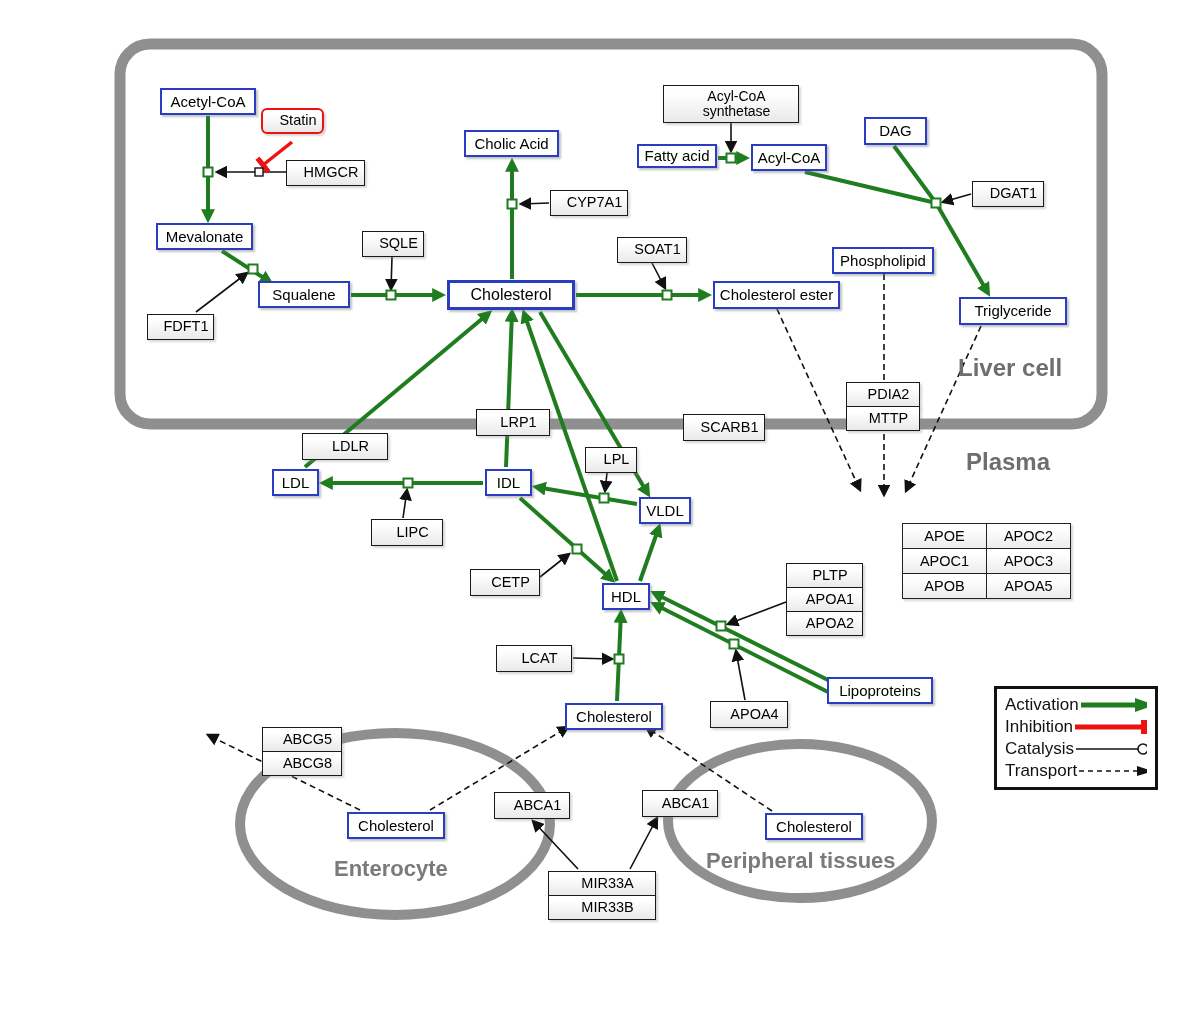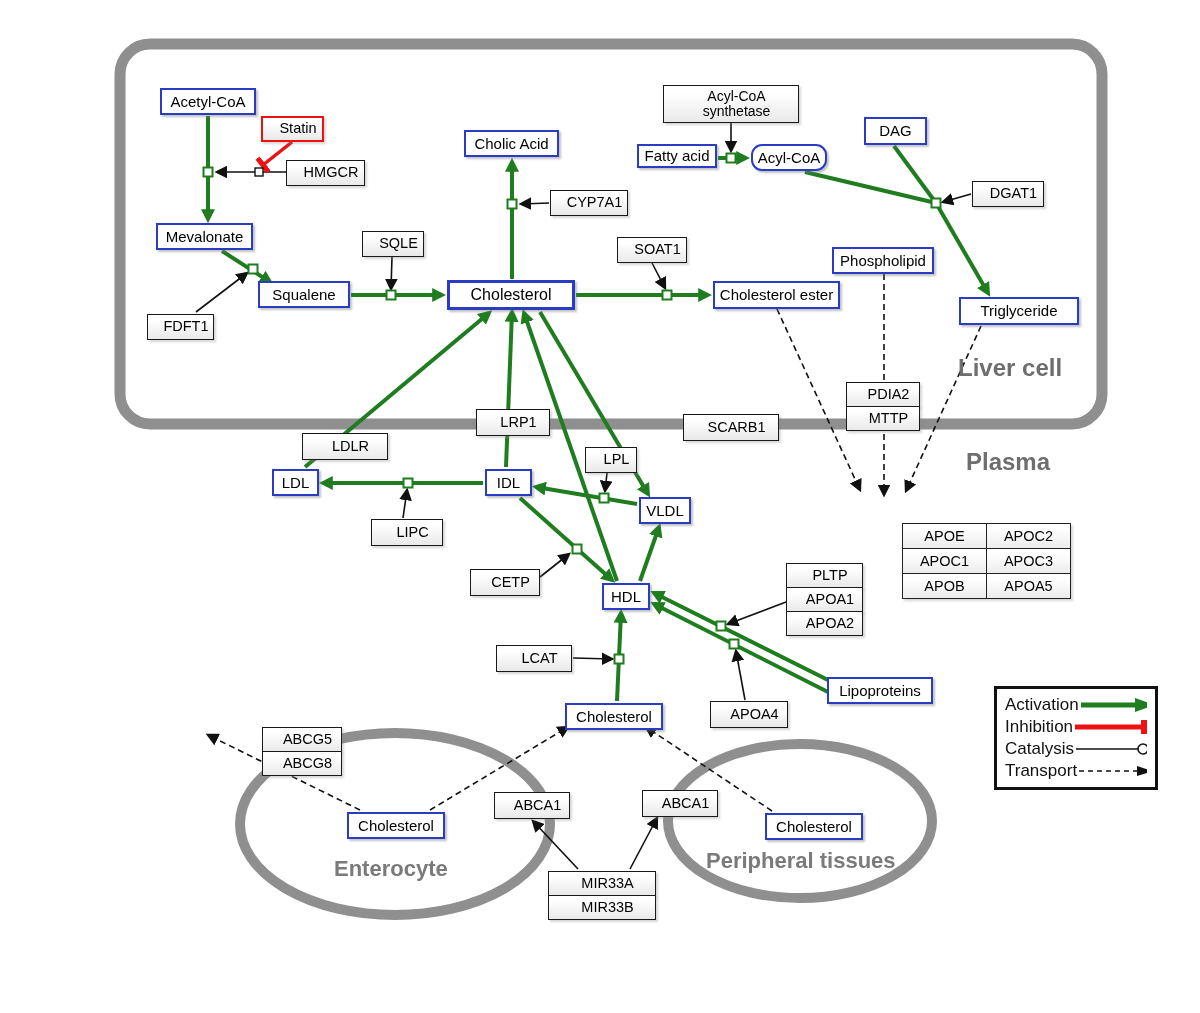--- a/index.html
+++ b/index.html
@@ -127,46 +127,46 @@
 <div class="comp-label lbl-mid" style="left:334px;top:856px;">Enterocyte</div>
 <div class="comp-label lbl-mid" style="left:706px;top:848px;">Peripheral tissues</div>
 
 <div class="box met" style="left:160px;top:88px;width:96px;height:27px;">Acetyl-CoA</div>
 <div class="box met" style="left:156px;top:223px;width:97px;height:27px;">Mevalonate</div>
 <div class="box met" style="left:258px;top:281px;width:92px;height:27px;">Squalene</div>
 <div class="box met" style="left:464px;top:130px;width:95px;height:27px;">Cholic Acid</div>
 <div class="box met major" style="left:447px;top:280px;width:128px;height:30px;">Cholesterol</div>
 <div class="box met" style="left:713px;top:281px;width:127px;height:28px;">Cholesterol ester</div>
 <div class="box met" style="left:637px;top:144px;width:80px;height:24px;">Fatty acid</div>
-<div class="box met" style="left:751px;top:144px;width:76px;height:27px;border-radius:11px;">Acyl-CoA</div>
+<div class="box met" style="left:751px;top:144px;width:76px;height:27px;">Acyl-CoA</div>
 <div class="box met" style="left:864px;top:117px;width:63px;height:28px;">DAG</div>
 <div class="box met" style="left:832px;top:247px;width:102px;height:27px;">Phospholipid</div>
-<div class="box met" style="left:959px;top:297px;width:120px;height:28px;">Triglyceride</div>
+<div class="box met" style="left:959px;top:297px;width:108px;height:28px;">Triglyceride</div>
 <div class="box met" style="left:272px;top:469px;width:47px;height:27px;">LDL</div>
 <div class="box met" style="left:485px;top:469px;width:47px;height:27px;">IDL</div>
 <div class="box met" style="left:639px;top:497px;width:52px;height:27px;">VLDL</div>
 <div class="box met" style="left:602px;top:583px;width:48px;height:27px;">HDL</div>
 <div class="box met" style="left:565px;top:703px;width:98px;height:27px;">Cholesterol</div>
 <div class="box met" style="left:347px;top:812px;width:98px;height:27px;">Cholesterol</div>
 <div class="box met" style="left:765px;top:813px;width:98px;height:27px;">Cholesterol</div>
 <div class="box met" style="left:827px;top:677px;width:106px;height:27px;">Lipoproteins</div>
 
-<div class="box enz statin" style="left:261px;top:116px;width:63px;height:26px;">Statin</div>
+<div class="box enz statin" style="left:261px;top:108px;width:63px;height:26px;border-radius:6px;">Statin</div>
 <div class="box enz" style="left:286px;top:160px;width:79px;height:26px;">HMGCR</div>
 <div class="box enz" style="left:362px;top:231px;width:62px;height:26px;">SQLE</div>
 <div class="box enz" style="left:147px;top:314px;width:67px;height:26px;">FDFT1</div>
 <div class="box enz" style="left:550px;top:190px;width:78px;height:26px;">CYP7A1</div>
 <div class="box enz" style="left:617px;top:237px;width:70px;height:26px;">SOAT1</div>
 <div class="box enz" style="left:663px;top:85px;width:136px;height:38px;font-size:14px;">Acyl-CoA synthetase</div>
 <div class="box enz" style="left:972px;top:181px;width:72px;height:26px;">DGAT1</div>
 <div class="box enz" style="left:846px;top:382px;width:74px;height:25px;">PDIA2</div>
 <div class="box enz" style="left:846px;top:406px;width:74px;height:25px;">MTTP</div>
 <div class="box enz" style="left:302px;top:409px;width:86px;height:27px;margin-top:24px;">LDLR</div>
 <div class="box enz" style="left:476px;top:409px;width:74px;height:27px;">LRP1</div>
-<div class="box enz" style="left:683px;top:414px;width:96px;height:27px;">SCARB1</div>
+<div class="box enz" style="left:683px;top:414px;width:82px;height:27px;">SCARB1</div>
 <div class="box enz" style="left:585px;top:447px;width:52px;height:26px;">LPL</div>
 <div class="box enz" style="left:371px;top:519px;width:72px;height:27px;">LIPC</div>
 <div class="box enz" style="left:470px;top:569px;width:70px;height:27px;">CETP</div>
 <div class="box enz" style="left:496px;top:645px;width:76px;height:27px;">LCAT</div>
 <div class="box enz" style="left:786px;top:563px;width:77px;height:25px;">PLTP</div>
 <div class="box enz" style="left:786px;top:587px;width:77px;height:25px;">APOA1</div>
 <div class="box enz" style="left:786px;top:611px;width:77px;height:25px;">APOA2</div>
 <div class="box enz" style="left:710px;top:701px;width:78px;height:27px;">APOA4</div>
 <div class="box enz" style="left:262px;top:727px;width:80px;height:25px;">ABCG5</div>
 <div class="box enz" style="left:262px;top:751px;width:80px;height:25px;">ABCG8</div>

